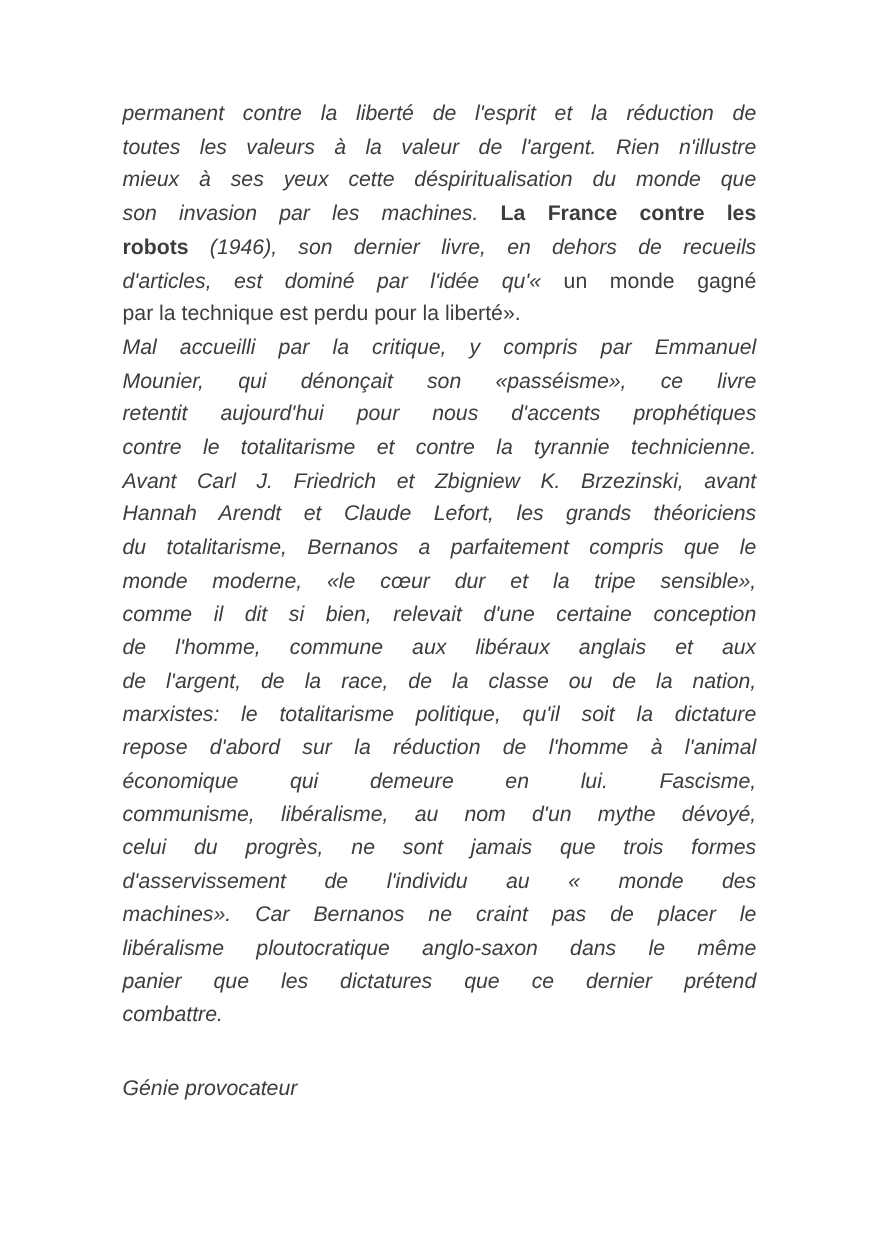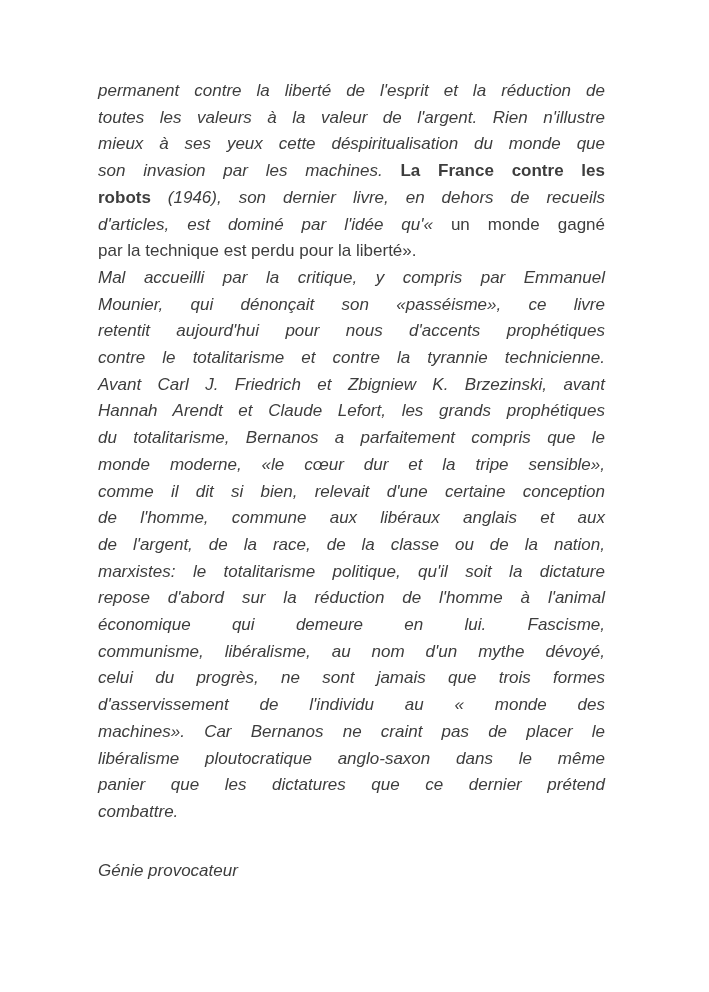--- a/index.html
+++ b/index.html
@@ -61,21 +61,21 @@
         <div class="line"><span class="i">mieux à ses yeux cette déspiritualisation du monde que</span></div>
         <div class="line"><span class="i">son invasion par les machines. </span><span class="b">La France contre les</span></div>
         <div class="line"><span class="b">robots</span><span class="i"> (1946), son dernier livre, en dehors de recueils</span></div>
         <div class="line"><span class="i">d'articles, est dominé par l'idée qu'« </span><span class="r">un monde gagné</span></div>
         <div class="line last"><span class="r">par la technique est perdu pour la liberté».</span></div>
         <div class="line"><span class="i">Mal accueilli par la critique, y compris par Emmanuel</span></div>
         <div class="line"><span class="i">Mounier, qui dénonçait son «passéisme», ce livre</span></div>
         <div class="line"><span class="i">retentit aujourd'hui pour nous d'accents prophétiques</span></div>
         <div class="line"><span class="i">contre le totalitarisme et contre la tyrannie technicienne.</span></div>
         <div class="line"><span class="i">Avant Carl J. Friedrich et Zbigniew K. Brzezinski, avant</span></div>
-        <div class="line"><span class="i">Hannah Arendt et Claude Lefort, les grands prophétiques</span></div>
+        <div class="line"><span class="i">Hannah Arendt et Claude Lefort, les grands théoriciens</span></div>
         <div class="line"><span class="i">du totalitarisme, Bernanos a parfaitement compris que le</span></div>
         <div class="line"><span class="i">monde moderne, «le cœur dur et la tripe sensible»,</span></div>
         <div class="line"><span class="i">comme il dit si bien, relevait d'une certaine conception</span></div>
         <div class="line"><span class="i">de l'homme, commune aux libéraux anglais et aux</span></div>
         <div class="line"><span class="i">de l'argent, de la race, de la classe ou de la nation,</span></div>
         <div class="line"><span class="i">marxistes: le totalitarisme politique, qu'il soit la dictature</span></div>
         <div class="line"><span class="i">repose d'abord sur la réduction de l'homme à l'animal</span></div>
         <div class="line"><span class="i">économique qui demeure en lui. Fascisme,</span></div>
         <div class="line"><span class="i">communisme, libéralisme, au nom d'un mythe dévoyé,</span></div>
         <div class="line"><span class="i">celui du progrès, ne sont jamais que trois formes</span></div>

